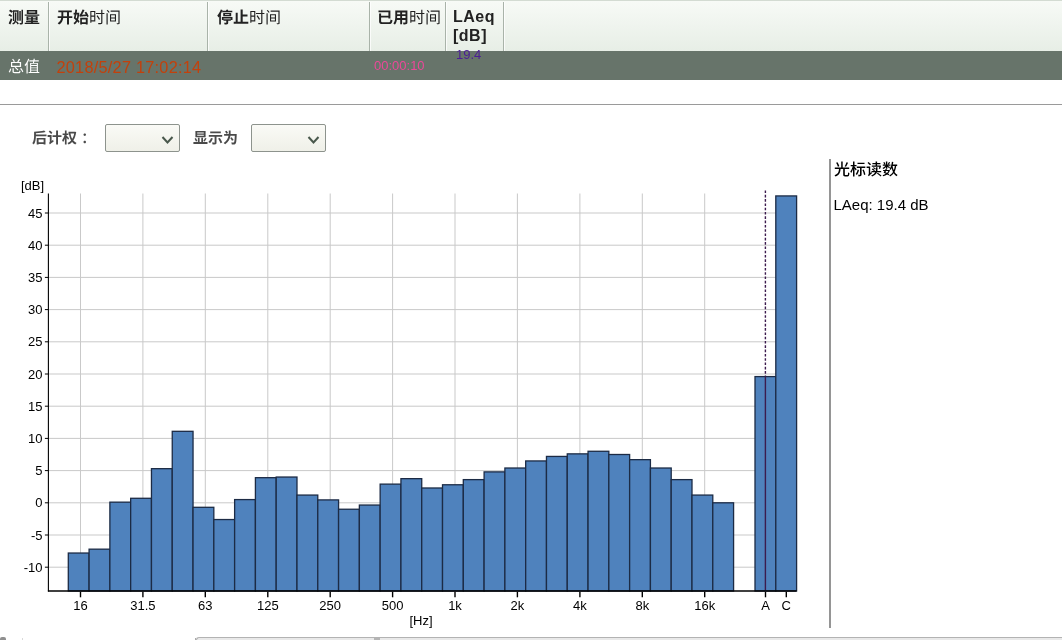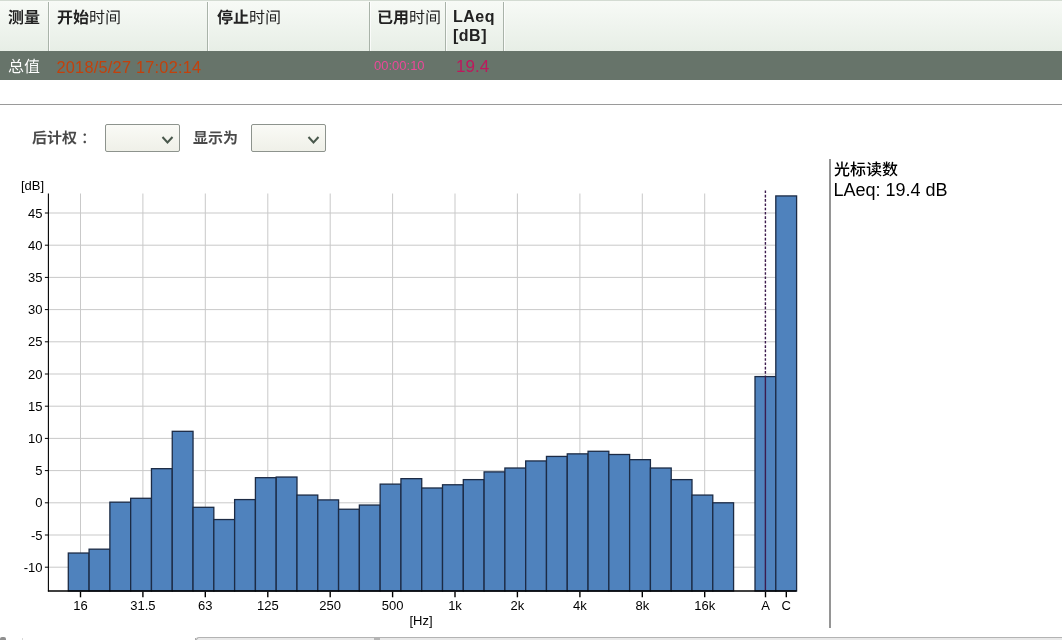--- a/index.html
+++ b/index.html
@@ -27,21 +27,21 @@
 <svg style="position:absolute;left:376.5px;top:9.2px;overflow:visible" width="70" height="22">
       <path fill="#222" d="M1.5 1.4V3.3H11.4V6.7H4.1V4.5H2.1V12.0C2.1 14.5 3.0 15.1 6.1 15.1C6.8 15.1 10.7 15.1 11.5 15.1C14.4 15.1 15.1 14.2 15.5 11.2C14.9 11.1 14.0 10.7 13.5 10.4C13.3 12.8 13.1 13.2 11.4 13.2C10.4 13.2 6.9 13.2 6.1 13.2C4.4 13.2 4.1 13.0 4.1 12.0V8.6H11.4V9.4H13.4V1.4Z M18.3 1.6V7.3C18.3 9.6 18.1 12.4 16.4 14.4C16.8 14.6 17.6 15.3 17.9 15.6C19.0 14.4 19.6 12.6 19.9 10.9H23.2V15.3H25.1V10.9H28.5V13.3C28.5 13.5 28.4 13.6 28.1 13.6C27.8 13.6 26.8 13.7 25.8 13.6C26.1 14.1 26.4 14.9 26.5 15.4C27.9 15.5 28.9 15.4 29.6 15.1C30.2 14.8 30.4 14.3 30.4 13.3V1.6ZM20.2 3.4H23.2V5.3H20.2ZM28.5 3.4V5.3H25.1V3.4ZM20.2 7.1H23.2V9.0H20.1C20.1 8.4 20.2 7.9 20.2 7.3ZM28.5 7.1V9.0H25.1V7.1Z M39.6 6.9C40.4 8.1 41.5 9.8 42.0 10.8L43.1 10.2C42.5 9.2 41.4 7.6 40.6 6.3ZM37.2 7.7V11.3H34.4V7.7ZM37.2 6.6H34.4V3.1H37.2ZM33.3 2.0V13.7H34.4V12.4H38.3V2.0ZM44.2 0.7V3.9H39.0V5.0H44.2V13.6C44.2 13.9 44.1 14.0 43.8 14.0C43.4 14.0 42.2 14.0 41.0 14.0C41.2 14.3 41.4 14.9 41.4 15.2C43.0 15.2 44.1 15.2 44.6 15.0C45.2 14.8 45.4 14.5 45.4 13.6V5.0H47.4V3.9H45.4V0.7Z M49.5 4.3V15.4H50.7V4.3ZM49.7 1.4C50.4 2.1 51.3 3.2 51.6 3.8L52.6 3.2C52.2 2.5 51.4 1.5 50.6 0.9ZM54.1 9.4H57.9V11.5H54.1ZM54.1 6.2H57.9V8.4H54.1ZM53.0 5.2V12.5H59.0V5.2ZM53.6 1.6V2.7H61.4V13.9C61.4 14.1 61.3 14.2 61.1 14.2C60.9 14.2 60.2 14.2 59.6 14.2C59.7 14.5 59.9 15.0 60.0 15.3C60.9 15.3 61.6 15.3 62.0 15.1C62.5 14.9 62.6 14.6 62.6 13.9V1.6Z"></path>
     </svg>
 <div class="abs" style="left:453px;top:6.9px;font:bold 16px &quot;Liberation Sans&quot;,sans-serif;color:#222;line-height:19.3px;letter-spacing:0.5px">LAeq<br>[dB]</div>
 <div class="abs" style="left:0;top:51px;width:1062px;height:28.5px;background:#67746a"></div>
 <svg style="position:absolute;left:8px;top:58px;overflow:visible" width="38" height="22">
       <path fill="#fff" d="M12.1 10.7C13.1 11.8 14.0 13.3 14.4 14.3L15.3 13.7C15.0 12.6 14.0 11.2 13.1 10.1ZM6.6 9.8C7.6 10.5 8.9 11.7 9.5 12.4L10.4 11.7C9.7 10.9 8.5 9.8 7.4 9.1ZM4.5 10.2V13.6C4.5 14.9 5.0 15.2 6.9 15.2C7.3 15.2 10.1 15.2 10.5 15.2C12.0 15.2 12.4 14.8 12.5 12.9C12.2 12.9 11.7 12.7 11.4 12.5C11.3 13.9 11.2 14.1 10.4 14.1C9.8 14.1 7.4 14.1 7.0 14.1C5.9 14.1 5.8 14.0 5.8 13.5V10.2ZM2.2 10.5C1.9 11.7 1.3 13.1 0.7 14.0L1.8 14.5C2.5 13.5 3.0 12.0 3.3 10.7ZM4.2 5.0H11.8V7.8H4.2ZM3.0 3.9V9.0H13.1V3.9H10.5C11.1 3.1 11.7 2.1 12.2 1.2L10.9 0.7C10.5 1.6 9.8 3.0 9.2 3.9H5.9L6.9 3.4C6.6 2.7 5.8 1.6 5.1 0.7L4.1 1.2C4.8 2.0 5.5 3.1 5.7 3.9Z M25.6 0.7C25.5 1.1 25.5 1.7 25.4 2.3H21.3V3.4H25.2C25.1 3.9 25.0 4.4 24.9 4.9H22.1V13.9H20.6V14.9H31.3V13.9H29.9V4.9H26.0C26.1 4.4 26.2 3.9 26.3 3.4H30.8V2.3H26.6L26.9 0.7ZM23.2 13.9V12.5H28.8V13.9ZM23.2 8.0H28.8V9.4H23.2ZM23.2 7.1V5.8H28.8V7.1ZM23.2 10.3H28.8V11.7H23.2ZM20.2 0.7C19.4 3.1 18.0 5.5 16.5 7.1C16.7 7.3 17.1 8.0 17.2 8.2C17.6 7.7 18.1 7.1 18.5 6.5V15.4H19.7V4.7C20.3 3.5 20.9 2.3 21.3 1.0Z"></path>
     </svg>
 <div class="abs" style="left:56.5px;top:57.5px;font-size:16.3px;letter-spacing:0.25px;color:#c2410c">2018/5/27 17:02:14</div>
 <div class="abs" style="left:374px;top:57.5px;font-size:13px;color:#ec4899">00:00:10</div>
-<div class="abs" style="left:456px;top:57px;font-size:17px;color:#be185d">19.4</div>
+<div class="abs" style="left:456px;top:47px;font-size:13px;color:#4c1d95">19.4</div>
 <div class="abs" style="left:0;top:104px;width:1062px;height:1px;background:#9a9a9a"></div>
 <svg style="position:absolute;left:32px;top:129.5px;overflow:visible" width="51" height="20">
       <path fill="#4a4a4a" d="M2.1 1.7V5.8C2.1 8.1 1.9 11.2 0.3 13.3C0.7 13.6 1.5 14.2 1.8 14.6C3.5 12.4 3.9 8.8 3.9 6.3H14.5V4.6H3.9V3.2C7.3 3.0 10.8 2.6 13.6 2.0L12.1 0.5C9.7 1.1 5.7 1.5 2.1 1.7ZM4.7 8.0V14.5H6.6V13.9H11.6V14.5H13.5V8.0ZM6.6 12.2V9.6H11.6V12.2Z M16.7 1.8C17.6 2.5 18.7 3.5 19.2 4.1L20.4 2.8C19.9 2.2 18.7 1.2 17.9 0.6ZM15.6 5.1V6.9H17.8V11.4C17.8 12.1 17.3 12.6 16.9 12.8C17.2 13.2 17.7 14.0 17.8 14.5C18.1 14.1 18.7 13.7 21.7 11.5C21.5 11.1 21.2 10.3 21.1 9.8L19.6 10.9V5.1ZM24.1 0.5V5.2H20.5V7.1H24.1V14.5H26.0V7.1H29.5V5.2H26.0V0.5Z M42.2 3.4C41.8 5.5 41.1 7.4 40.2 8.8C39.4 7.4 38.9 5.7 38.5 3.4ZM42.7 1.7 42.4 1.7H36.5V3.4H37.3L36.8 3.5C37.3 6.4 38.0 8.6 39.1 10.4C38.1 11.6 36.9 12.4 35.5 13.0C35.9 13.3 36.4 14.0 36.6 14.5C38.0 13.8 39.1 13.0 40.1 11.9C41.0 12.9 42.0 13.8 43.3 14.6C43.5 14.1 44.1 13.4 44.6 13.1C43.2 12.3 42.1 11.5 41.3 10.5C42.8 8.4 43.7 5.6 44.2 2.0L43.0 1.7ZM32.9 0.4V3.4H30.6V5.1H32.5C32.0 6.9 31.1 9.1 30.1 10.2C30.4 10.7 30.9 11.6 31.1 12.1C31.8 11.2 32.4 10.0 32.9 8.6V14.5H34.6V7.8C35.2 8.5 35.8 9.3 36.1 9.8L37.1 8.2C36.8 7.8 35.2 6.3 34.6 5.8V5.1H36.4V3.4H34.6V0.4Z"></path>
     </svg>
 <svg style="position:absolute;left:80.5px;top:129.5px;overflow:visible" width="21" height="20">
       <path fill="#4a4a4a" d="M3.8 6.0C4.4 6.0 5.0 5.5 5.0 4.8C5.0 4.0 4.4 3.5 3.8 3.5C3.1 3.5 2.5 4.0 2.5 4.8C2.5 5.5 3.1 6.0 3.8 6.0ZM3.8 13.3C4.4 13.3 5.0 12.8 5.0 12.0C5.0 11.3 4.4 10.8 3.8 10.8C3.1 10.8 2.5 11.3 2.5 12.0C2.5 12.8 3.1 13.3 3.8 13.3Z"></path>
     </svg>
 <div class="abs" style="left:105px;top:123.5px;width:75px;height:28px;box-sizing:border-box;border:1px solid #8d938d;border-radius:2px;background:linear-gradient(#fafaf6,#eff0e8);">
       <svg width="14" height="9" style="position:absolute;right:4px;top:11px">
         <polyline points="1.5,1 6.5,6.5 11.5,1" fill="none" stroke="#49584c" stroke-width="2"></polyline>
@@ -167,18 +167,18 @@
       <text x="765.5" y="609.5" text-anchor="middle">A</text>
       <line x1="786.3" y1="591.8" x2="786.3" y2="597.3" stroke="#000" stroke-width="1.4"></line>
       <text x="786.3" y="609.5" text-anchor="middle">C</text>
       <text x="21" y="189.5">[dB]</text>
       <text x="421" y="624.5" text-anchor="middle">[Hz]</text>
     </svg>
 <div class="abs" style="left:828.5px;top:158.5px;width:2px;height:469px;background:#959595"></div>
 <svg style="position:absolute;left:834px;top:161px;overflow:visible" width="70" height="22">
       <path fill="#000" d="M2.1 1.8C2.8 3.1 3.6 4.8 3.9 5.8L5.3 5.3C5.1 4.2 4.2 2.5 3.5 1.3ZM12.5 1.2C12.1 2.5 11.3 4.2 10.6 5.3L11.9 5.8C12.6 4.8 13.4 3.1 14.1 1.7ZM7.2 0.6V6.6H0.8V8.0H5.0C4.7 10.9 4.2 13.0 0.5 14.1C0.8 14.5 1.2 15.1 1.4 15.5C5.5 14.1 6.3 11.5 6.6 8.0H9.2V13.3C9.2 14.9 9.6 15.4 11.2 15.4C11.6 15.4 13.1 15.4 13.4 15.4C14.9 15.4 15.2 14.7 15.4 12.0C15.0 11.9 14.4 11.6 14.0 11.4C14.0 13.6 13.9 14.0 13.3 14.0C12.9 14.0 11.7 14.0 11.4 14.0C10.9 14.0 10.8 13.9 10.8 13.3V8.0H15.2V6.6H8.7V0.6Z M23.5 1.7V3.1H30.5V1.7ZM28.4 9.0C29.2 10.6 29.8 12.7 30.1 14.0L31.4 13.5C31.2 12.2 30.4 10.1 29.7 8.5ZM23.7 8.6C23.3 10.3 22.6 12.0 21.7 13.1C22.0 13.3 22.6 13.7 22.9 13.9C23.8 12.7 24.6 10.8 25.0 8.9ZM22.8 5.5V6.9H26.0V13.6C26.0 13.8 26.0 13.8 25.8 13.8C25.5 13.8 24.8 13.8 24.1 13.8C24.3 14.3 24.5 14.9 24.5 15.4C25.6 15.4 26.4 15.3 26.9 15.1C27.4 14.8 27.6 14.4 27.6 13.6V6.9H31.3V5.5ZM19.0 0.6V3.9H16.7V5.3H18.7C18.2 7.2 17.3 9.4 16.3 10.6C16.6 11.0 17.0 11.6 17.1 12.0C17.9 11.1 18.5 9.6 19.0 8.0V15.4H20.5V7.4C21.0 8.1 21.6 9.0 21.8 9.5L22.7 8.3C22.4 7.9 21.0 6.2 20.5 5.7V5.3H22.5V3.9H20.5V0.6Z M39.0 6.9C39.8 7.4 40.8 8.1 41.3 8.5L42.0 7.7C41.5 7.3 40.4 6.6 39.6 6.2ZM42.9 12.5C44.2 13.4 45.8 14.7 46.5 15.5L47.5 14.5C46.7 13.7 45.1 12.5 43.8 11.7ZM33.5 1.9C34.4 2.6 35.5 3.7 36.0 4.3L37.1 3.2C36.5 2.6 35.3 1.6 34.5 0.9ZM37.8 4.5V5.8H45.4C45.2 6.5 45.0 7.1 44.8 7.6L46.0 7.9C46.4 7.1 46.8 5.8 47.1 4.7L46.1 4.4L45.9 4.5H43.1V3.3H46.4V2.0H43.1V0.6H41.6V2.0H38.4V3.3H41.6V4.5ZM32.6 5.6V7.0H34.8V12.6C34.8 13.4 34.3 13.9 34.0 14.2C34.2 14.4 34.6 14.9 34.8 15.2C35.0 14.9 35.5 14.5 38.0 12.3C37.8 12.1 37.6 11.6 37.5 11.3H41.3C40.7 12.4 39.4 13.5 37.2 14.4C37.5 14.6 37.9 15.2 38.1 15.5C41.0 14.4 42.3 12.8 43.0 11.3H47.2V9.9H43.4C43.5 9.3 43.5 8.7 43.5 8.2V6.3H42.0V8.1C42.0 8.7 42.0 9.3 41.8 9.9H40.3L40.9 9.2C40.4 8.7 39.3 8.0 38.5 7.6L37.8 8.4C38.6 8.8 39.5 9.4 40.0 9.9H37.5V11.3L37.4 11.0L36.2 12.1V5.6Z M55.0 0.9C54.7 1.5 54.2 2.4 53.8 2.9L54.8 3.4C55.2 2.9 55.7 2.1 56.2 1.4ZM49.3 1.4C49.7 2.0 50.1 2.9 50.2 3.5L51.4 3.0C51.2 2.4 50.8 1.6 50.4 0.9ZM54.3 10.1C54.0 10.8 53.5 11.4 53.0 12.0C52.5 11.7 51.9 11.4 51.4 11.2L52.0 10.1ZM49.6 11.7C50.3 12.0 51.2 12.4 51.9 12.8C51.0 13.5 49.8 13.9 48.6 14.2C48.8 14.5 49.1 15.0 49.2 15.3C50.7 14.9 52.0 14.4 53.2 13.5C53.7 13.8 54.1 14.1 54.5 14.3L55.4 13.3C55.0 13.1 54.6 12.9 54.1 12.6C55.0 11.7 55.6 10.5 56.0 9.1L55.2 8.8L55.0 8.9H52.6L52.9 8.1L51.6 7.9C51.5 8.2 51.3 8.5 51.2 8.9H49.1V10.1H50.5C50.2 10.7 49.9 11.2 49.6 11.7ZM51.9 0.6V3.5H48.8V4.7H51.5C50.7 5.7 49.6 6.5 48.5 6.9C48.8 7.2 49.1 7.7 49.3 8.1C50.2 7.6 51.2 6.8 51.9 6.0V7.7H53.3V5.7C54.0 6.2 54.9 6.9 55.2 7.2L56.1 6.1C55.7 5.9 54.6 5.2 53.8 4.7H56.5V3.5H53.3V0.6ZM57.9 0.7C57.6 3.5 56.8 6.2 55.6 7.9C55.9 8.1 56.5 8.6 56.7 8.9C57.1 8.3 57.4 7.7 57.7 7.1C58.0 8.5 58.4 9.8 59.0 10.9C58.1 12.4 56.9 13.5 55.2 14.3C55.5 14.6 55.9 15.2 56.0 15.5C57.6 14.7 58.8 13.6 59.7 12.3C60.5 13.6 61.4 14.6 62.6 15.3C62.8 14.9 63.3 14.4 63.6 14.1C62.3 13.4 61.3 12.3 60.5 10.9C61.3 9.3 61.9 7.4 62.2 5.0H63.2V3.6H58.8C59.0 2.8 59.2 1.8 59.3 0.9ZM60.8 5.0C60.6 6.7 60.2 8.1 59.8 9.3C59.2 8.0 58.8 6.6 58.6 5.0Z"></path>
     </svg>
-<div class="abs" style="left:833.5px;top:180px;font-size:18px;color:#000">LAeq: 19.4 dB</div>
+<div class="abs" style="left:833.5px;top:196px;font-size:15px;color:#000">LAeq: 19.4 dB</div>
 <div class="abs" style="left:196px;top:636.5px;width:866px;height:4px;background:#e9e9e9;border:1px solid #b3b3b3;border-bottom:none;border-right:none;border-radius:3px 0 0 0;box-sizing:border-box"></div>
 <div class="abs" style="left:374px;top:637.5px;width:5.5px;height:2.5px;background:#b4b4b4"></div>
 <div class="abs" style="left:0;top:637px;width:6px;height:3px;background:#8f8f8f;border-radius:2px 2px 0 0"></div>
 <div class="abs" style="left:195px;top:637.5px;width:1px;height:3px;background:#aaa"></div>
 <div class="abs" style="left:22px;top:637.5px;width:1px;height:2.5px;background:#d9d9d9"></div>
 </div>
 </body></html>

